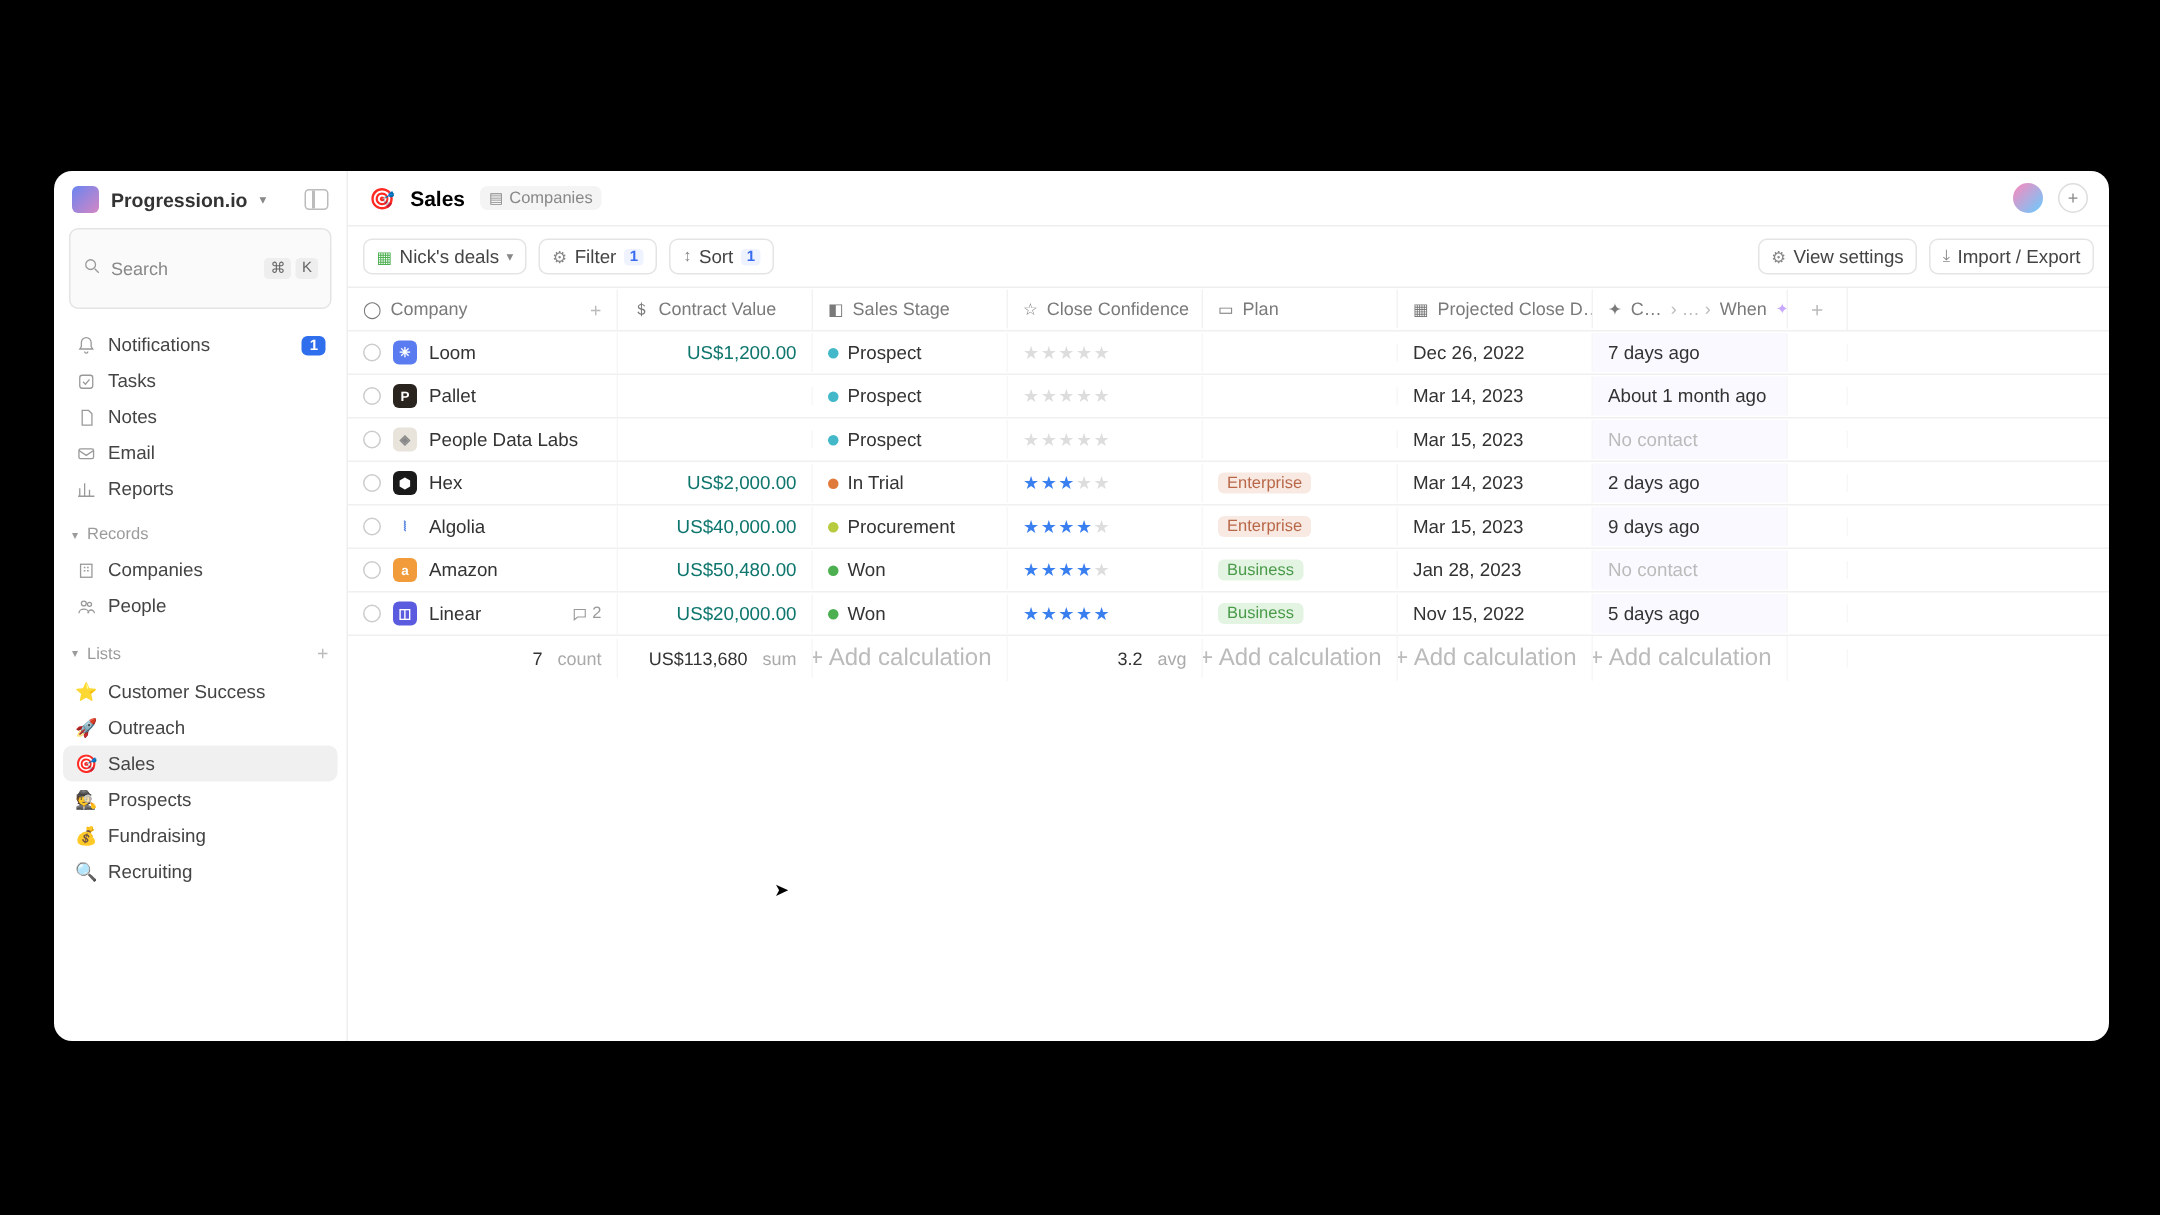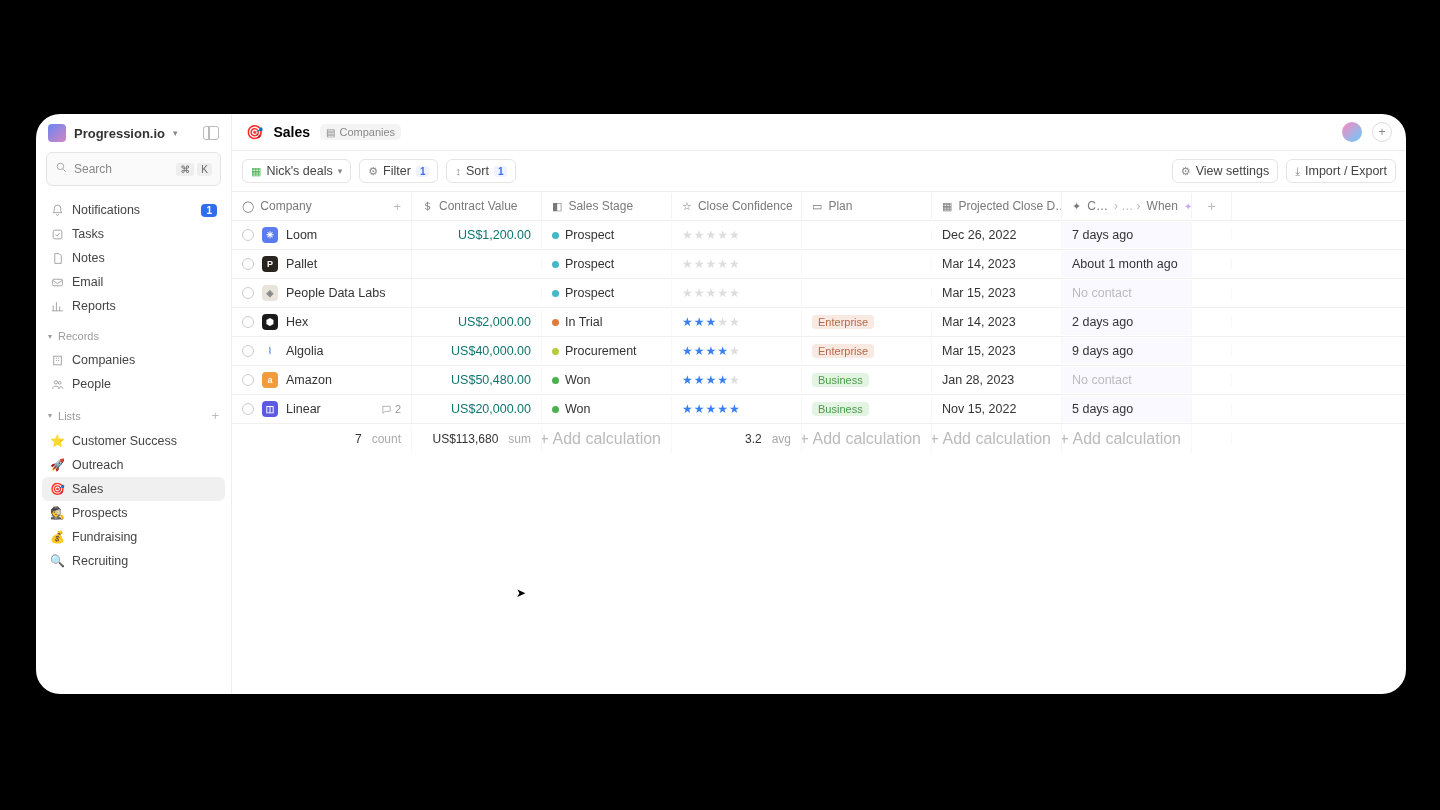--- a/index.html
+++ b/index.html
@@ -1,28 +1,28 @@
 <!DOCTYPE html>
 <html><head>
 <meta charset="utf-8">
 <style>
 * { margin: 0; padding: 0; box-sizing: border-box; font-family: -apple-system, BlinkMacSystemFont, "Segoe UI", Helvetica, Arial, sans-serif; }
 body { background: #000; width: 1440px; height: 810px; overflow: hidden; position: relative; }
-.app-window { position: absolute; left: 36px; top: 114px; width: 1370px; height: 580px; background: #fff; border-radius: 24px; overflow: hidden; display: flex; box-shadow: 0 20px 60px rgba(0,0,0,.4); }
+.app-window { position: absolute; left: 36px; top: 114px; width: 1370px; height: 580px; background: #fff; border-radius: 12px; overflow: hidden; display: flex; box-shadow: 0 20px 60px rgba(0,0,0,.4); }
 
 
 .sidebar { width: 196px; border-right: 1px solid #eee; display: flex; flex-direction: column; font-size: 13px; color: #333; }
 .sb-header { display: flex; align-items: center; padding: 10px 12px; gap: 8px; }
 .workspace-logo { width: 18px; height: 18px; border-radius: 4px; background: linear-gradient(135deg,#6a85f1,#d486c3); }
 .workspace-name { font-weight: 600; font-size: 13px; }
 .chevron-sm { font-size: 9px; color: #888; }
 .sb-toggle { margin-left: auto; width: 16px; height: 14px; border: 1.5px solid #bbb; border-radius: 3px; position: relative; }
 .sb-toggle::after { content:""; position:absolute; left:4px; top:0; bottom:0; width:1.5px; background:#bbb; }
 
-.search-row { margin: 0 10px 10px; display: flex; align-items: center; gap: 6px; padding: 8px 8px; border: 1px solid #e4e4e4; border-radius: 6px; color: #888; font-size: 12px; background:#fafafa; }
+.search-row { margin: 0 10px 10px; display: flex; align-items: center; gap: 6px; padding: 18px 8px; border: 1px solid #e4e4e4; border-radius: 6px; color: #888; font-size: 12px; background:#fafafa; }
 .search-row .kbd { margin-left: auto; display:flex; gap:3px; }
 .kbd span { background:#eee; border-radius:3px; padding:1px 4px; font-size:10px; color:#666; }
 
 .nav { padding: 2px 6px; }
 .nav-item { display:flex; align-items:center; gap:8px; padding:5px 8px; border-radius:6px; color:#444; font-size:12.5px; cursor:pointer; }
 .nav-item.active { background:#f0f0f0; }
 .nav-icon { width:14px; height:14px; display:inline-flex; align-items:center; justify-content:center; color:#888; font-size:12px; }
 .badge-blue { margin-left:auto; background:#2f6fed; color:#fff; font-size:10px; font-weight:600; padding:1px 5px; border-radius:4px; }
 
 .section-hd { display:flex; align-items:center; gap:6px; padding:10px 12px 4px; font-size:11px; color:#9b9b9b; text-transform:none; }

